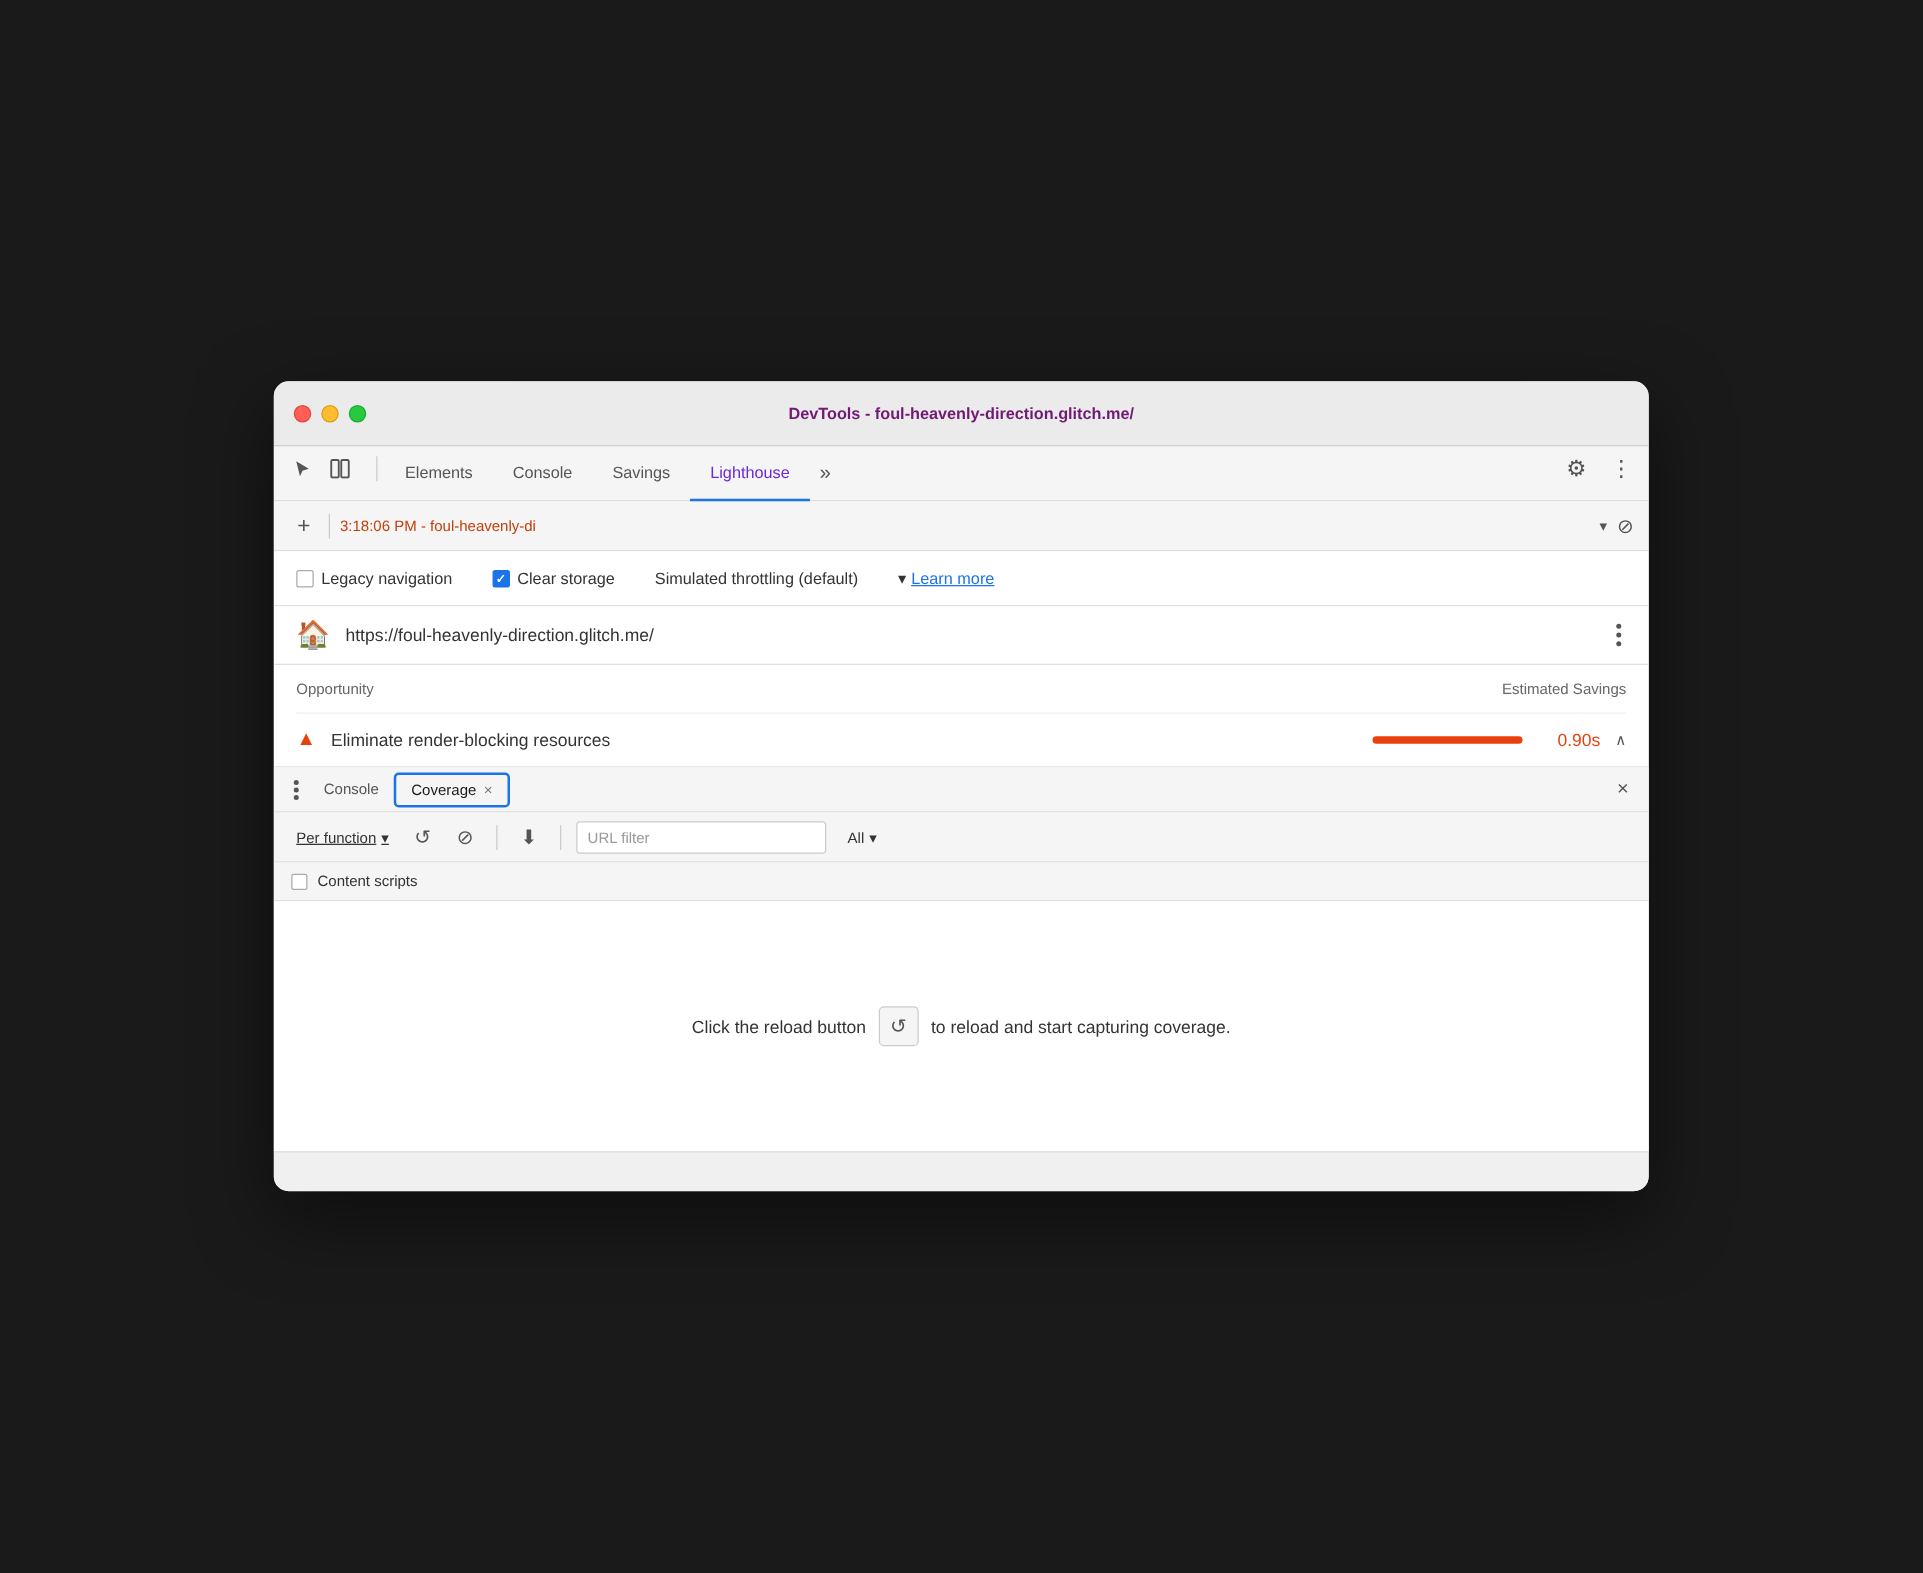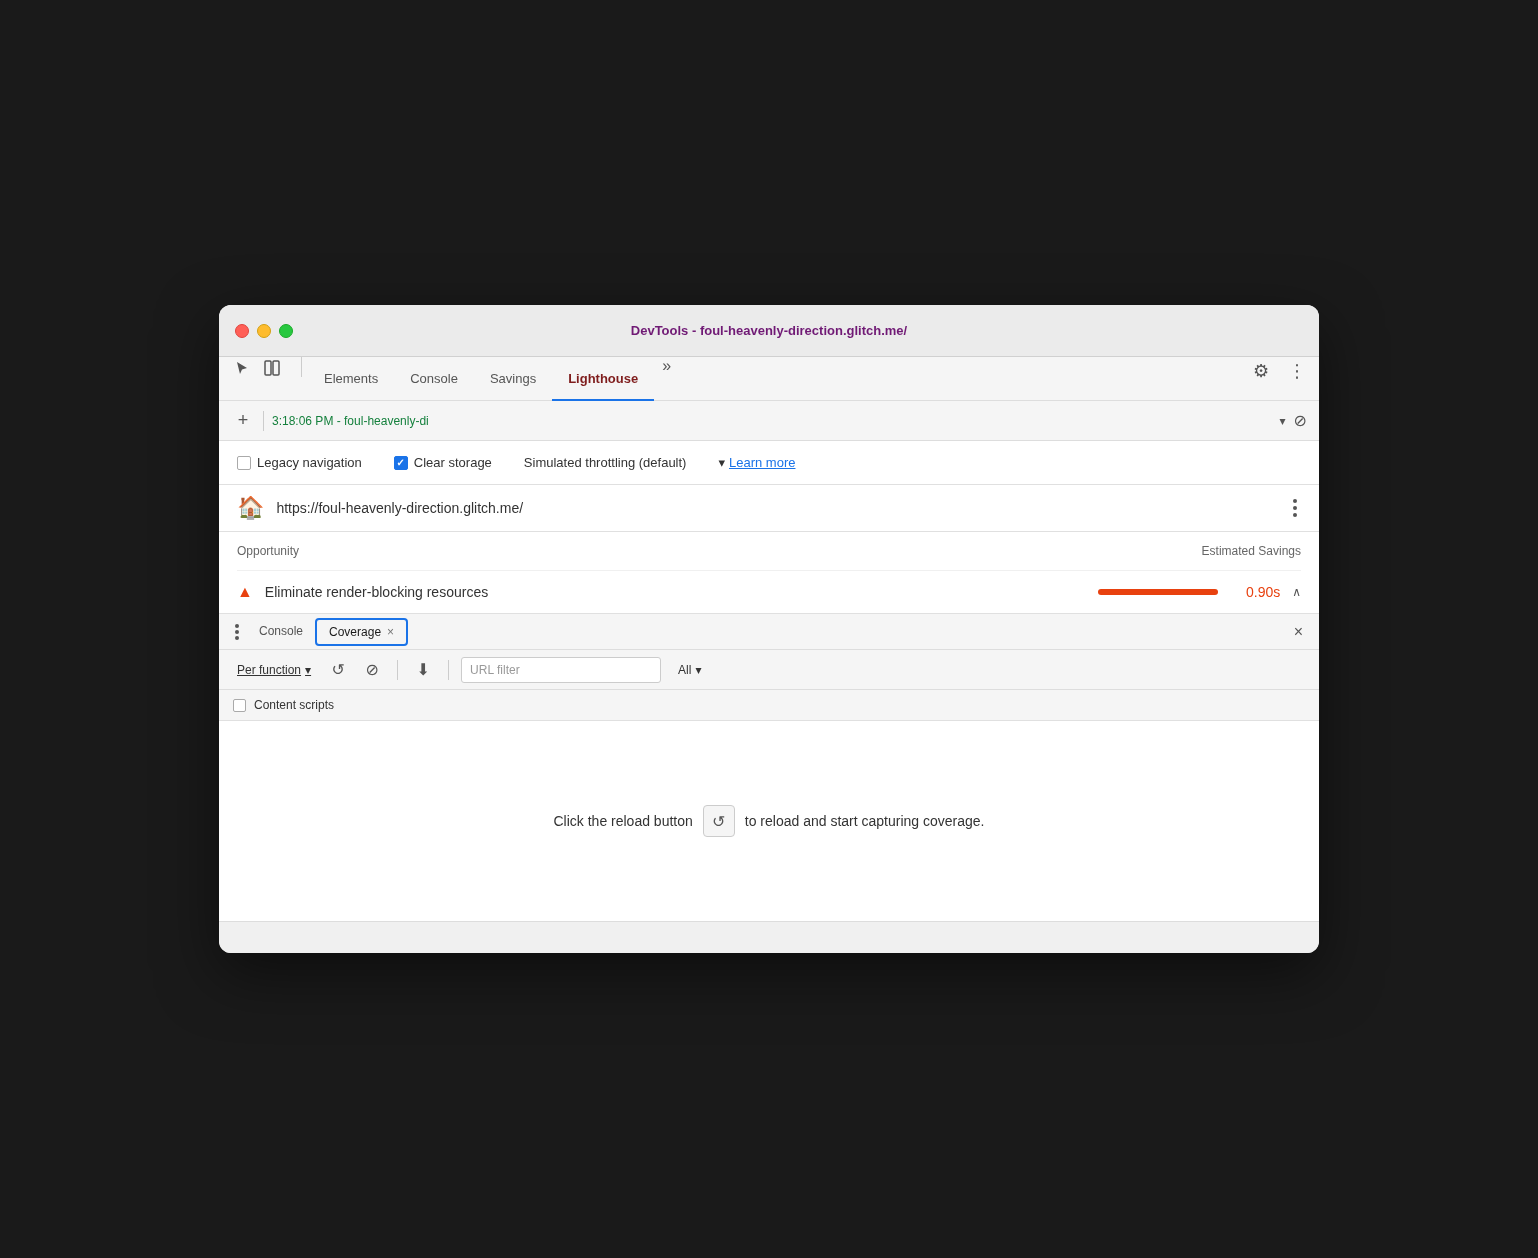--- a/index.html
+++ b/index.html
@@ -54,21 +54,21 @@
       font-size: 13px;
       font-weight: 600;
       color: #701a75;
     }
 
     
     .tab-bar {
       background: #f5f5f5;
       height: 44px;
       display: flex;
-      align-items: flex-start;
+      align-items: center;
       padding: 0 8px;
       border-bottom: 1px solid #ddd;
       gap: 0;
     }
 
     .tab-bar-icons {
       display: flex;
       align-items: center;
       gap: 8px;
       padding: 0 8px 8px 4px;
@@ -99,23 +99,23 @@
       color: #555;
       cursor: pointer;
       border-bottom: 2px solid transparent;
       white-space: nowrap;
       height: 44px;
       display: flex;
       align-items: center;
     }
 
     .tab.active {
-      color: #7f1d1d;
+      color: #6d28d9;
       border-bottom: 2px solid #1a73e8;
-      font-weight: 700;
+      font-weight: 400;
     }
 
     .tab-bar-right {
       margin-left: auto;
       display: flex;
       align-items: center;
       gap: 8px;
       padding-bottom: 8px;
     }
 
@@ -161,21 +161,21 @@
     }
 
     .action-separator {
       width: 1px;
       height: 20px;
       background: #ccc;
     }
 
     .action-url {
       font-size: 12px;
-      color: #15803d;
+      color: #c2410c;
       flex: 1;
     }
 
     .action-url-chevron {
       font-size: 12px;
       color: #555;
       cursor: pointer;
     }
 
     .action-no-entry {

